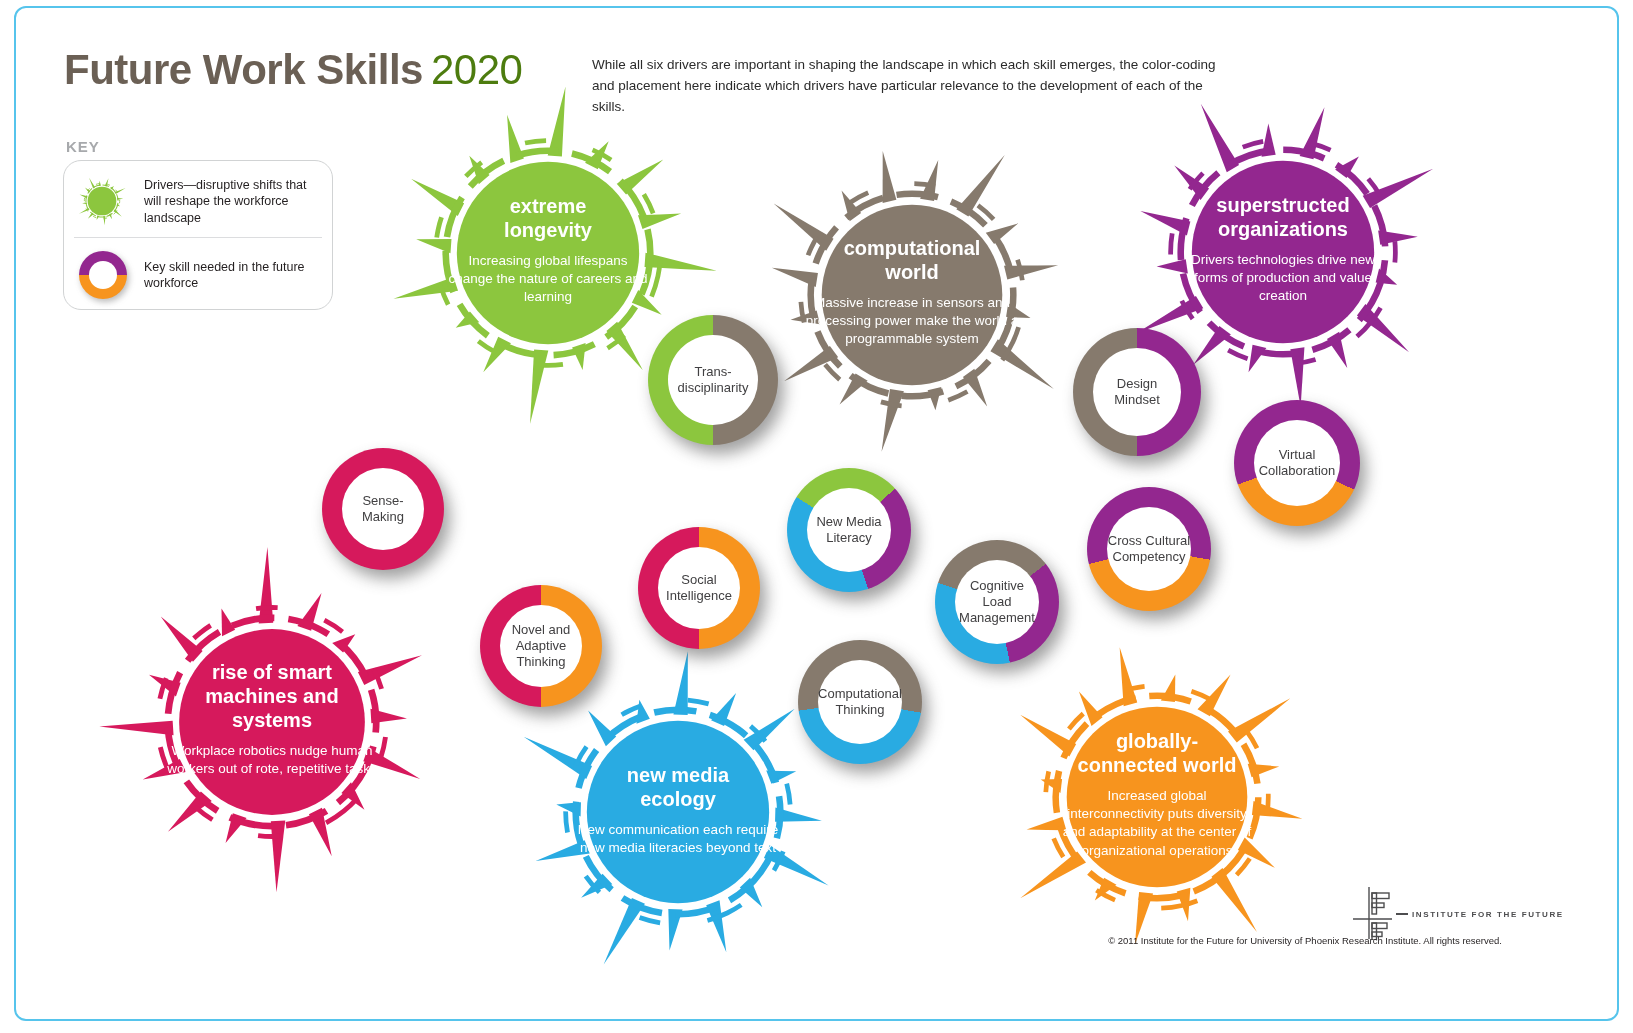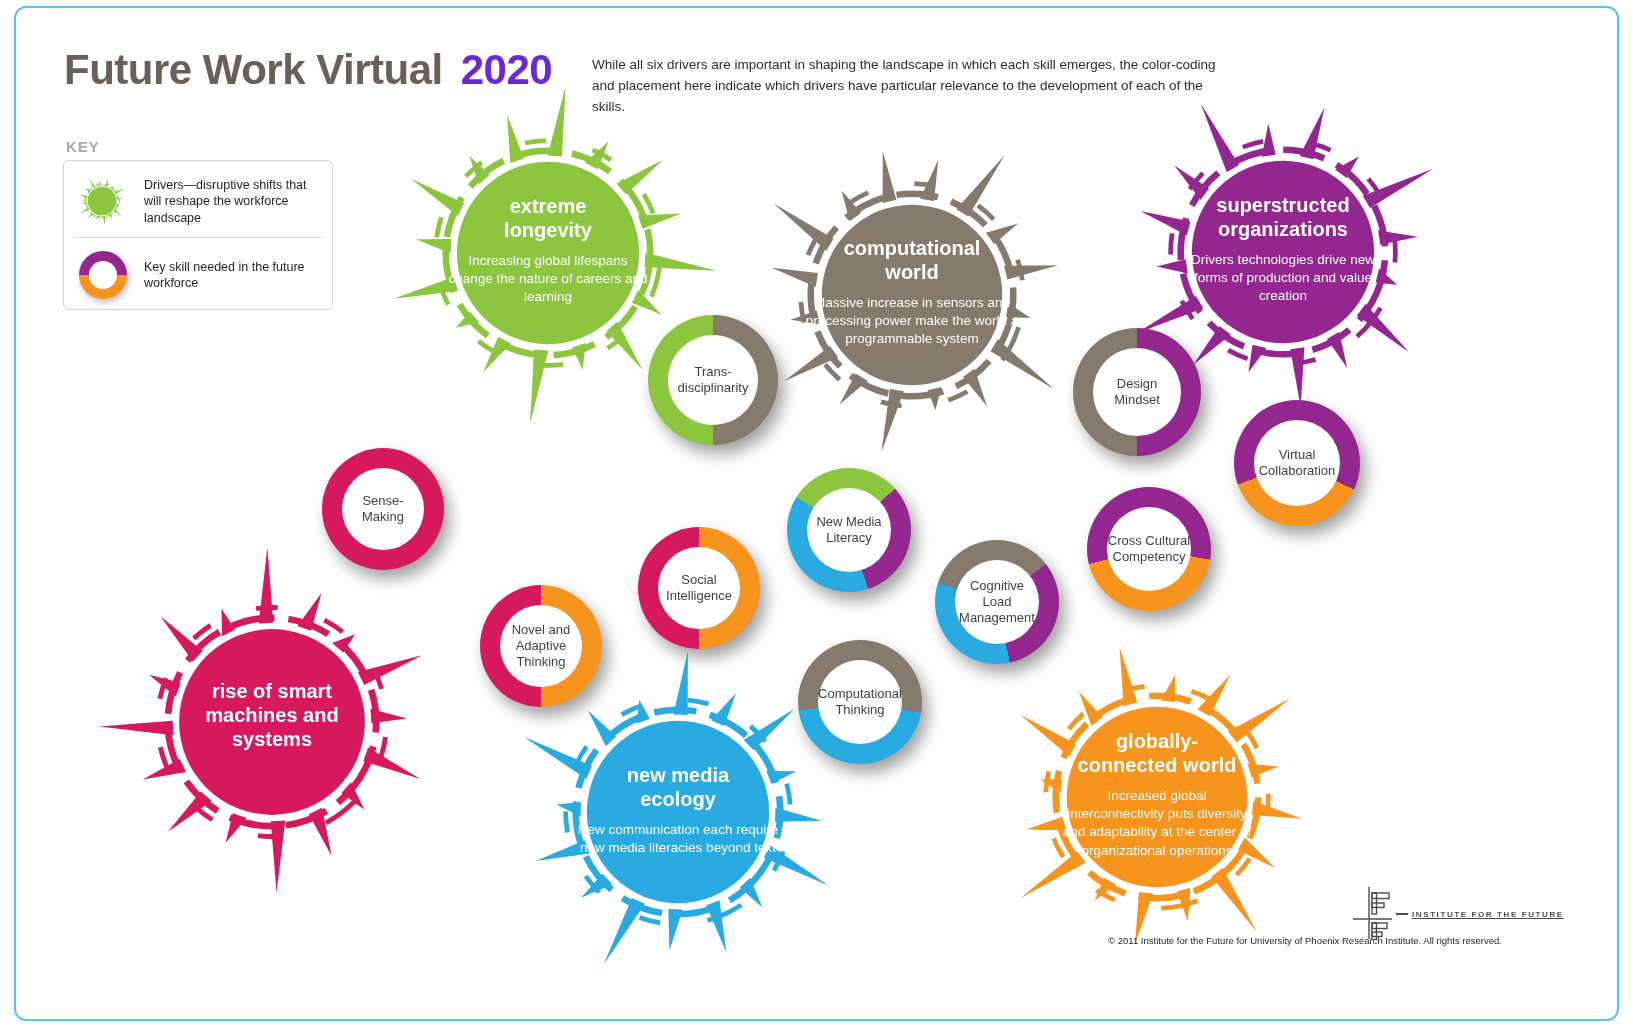--- a/index.html
+++ b/index.html
@@ -6,28 +6,28 @@
   body{
     width:1633px;height:1033px;position:relative;background:#ffffff;
     font-family:"Liberation Sans",sans-serif;overflow:hidden;
     -webkit-font-smoothing:antialiased;
   }
   .frame{position:absolute;left:14px;right:14px;top:6px;bottom:12px;
     border:2px solid #56c4ec;border-radius:12px;pointer-events:none;}
   
   .title{position:absolute;left:64px;top:46px;font-size:42px;font-weight:bold;
     color:#6b6055;letter-spacing:-0.5px;}
-  .title .year{color:#6d28d9;font-weight:bold;margin-left:18px;}
+  .title .year{color:#4d7c0f;font-weight:normal;margin-left:8px;}
   .subtitle{position:absolute;left:592px;top:55px;width:625px;font-size:13.5px;
     color:#2b2b2b;line-height:1.55;}
   
   .key-heading{position:absolute;left:66px;top:138px;font-size:15px;font-weight:bold;
     color:#a7a9ac;letter-spacing:1px;}
   .key-box{position:absolute;left:63px;top:160px;width:268px;height:148px;
-    border:1px solid #d1d3d4;border-radius:6px;background:#fff;}
+    border:1px solid #d1d3d4;border-radius:18px;background:#fff;}
   .key-icon-burst{position:absolute;left:8px;top:10px;width:60px;height:60px;}
   .key-text-1{position:absolute;left:80px;top:16px;width:180px;font-size:12.5px;
     color:#231f20;line-height:1.3;}
   .key-divider{position:absolute;left:10px;right:10px;top:76px;height:1px;background:#dcdddf;}
   .key-ring{position:absolute;left:15px;top:90px;width:48px;height:48px;border-radius:50%;
     background:conic-gradient(from 0deg,#93278f 0deg 90deg,#f7941e 90deg 270deg,#93278f 270deg 360deg);
     filter:drop-shadow(2px 3px 3px rgba(60,60,60,.35));}
   .key-ring-inner{position:absolute;inset:10px;border-radius:50%;background:#fff;}
   .key-text-2{position:absolute;left:80px;top:98px;width:180px;font-size:12.5px;
     color:#231f20;line-height:1.3;}
@@ -41,30 +41,30 @@
   
   .skill{position:absolute;}
   .skill-ring{position:relative;width:100%;height:100%;border-radius:50%;
     filter:drop-shadow(6px 9px 8px rgba(45,45,45,.45));}
   .skill-inner{position:absolute;inset:20px;border-radius:50%;background:#ffffff;
     display:flex;align-items:center;justify-content:center;text-align:center;}
   .skill-label{font-size:13px;color:#414042;line-height:1.25;width:104px;}
   
   .logo{position:absolute;left:1352px;top:886px;width:50px;height:54px;}
   .logo-text{position:absolute;left:1412px;top:910px;font-size:8px;font-weight:bold;
-    letter-spacing:1.6px;color:#4d4d4f;text-decoration:underline;}
+    letter-spacing:1.6px;color:#4d4d4f;}
   .logo-dash{position:absolute;left:1396px;top:913px;width:12px;height:1.5px;background:#4d4d4f;}
   .copyright{position:absolute;right:131px;top:935px;font-size:9.5px;color:#231f20;}
 </style>
 </head>
 <body>
 
 <div class="frame"></div>
 
-<div class="title"><span>Future Work Virtual</span><span class="year">2020</span></div>
+<div class="title"><span>Future Work Skills</span><span class="year">2020</span></div>
 <div class="subtitle">While all six drivers are important in shaping the landscape in which each skill emerges, the color-coding and placement here indicate which drivers have particular relevance to the development of each of the skills.</div>
 
 <div class="key-heading">KEY</div>
 <div class="key-box">
   <svg class="key-icon-burst burst" viewBox="-180 -180 360 360">
       <path d="M90.65752666048108,15.659273923274995 Q99.1594183027864,23.26532888738945 107.66130994509173,30.87138385150391 Q97.52936934267987,29.803098177314652 87.39742874026803,28.734812503125394 Z" fill="#8CC63E"></path>
       <path d="M77.76408865641078,49.16041614386401 Q98.36026424898884,71.8913204563911 118.95643984156692,94.62222476891817 Q94.35239938587546,77.30763896065713 69.748358930184,59.99305315239608 Z" fill="#8CC63E"></path>
       <path d="M53.03177308762099,75.17733064683182 Q56.81648780920656,92.25239701962815 60.601202530792136,109.32746339242446 Q51.040968137109886,95.72267934501 41.480733743427635,82.11789529759554 Z" fill="#8CC63E"></path>
       <path d="M20.225850800461053,89.7491780430188 Q18.433361612171662,117.90212041373857 16.64087242388227,146.05506278445836 Q11.769457645952201,118.8980475343845 6.898042868022133,91.74103228431065 Z" fill="#8CC63E"></path>
       <path d="M-15.65927392327497,90.6575266604811 Q-24.092240954840427,102.04320339060136 -32.52520798640589,113.42888012072163 Q-30.63001024476564,100.41315443049484 -28.73481250312539,87.39742874026804 Z" fill="#8CC63E"></path>
@@ -192,20 +192,21 @@
       <path d="M25.381090508500122,-96.06357189173909 Q37.46093792682117,-112.56086502535615 49.54078534514221,-129.0581581589732 Q44.34142674104953,-110.19172273368666 39.14206813695686,-91.3252873084001 Z" fill="#D6195C"></path>
       <path d="M60.211007450401056,-79.03824505774244 Q71.73718846315876,-83.38976448769439 83.26336947591645,-87.74128391764634 Q77.18729974835982,-78.56791333903556 71.11123002080319,-69.39454276042476 Z" fill="#D6195C"></path>
       <path d="M85.87434432212012,-49.9800618971801 Q117.92098332436476,-58.37497461225172 149.9676223266094,-66.76988732732335 Q121.11098704274846,-51.83449773379736 92.25435175888755,-36.89910814027138 Z" fill="#D6195C"></path>
       <path d="M98.46409072366613,-13.312867383161487 Q116.70891479768318,-8.423377702362208 134.95373887170024,-3.5338880215629285 Q117.15316180058137,-1.1600034092864346 99.3525847294625,1.213881202990059 Z" fill="#D6195C"></path>
       <circle cx="0" cy="0" r="92.88" fill="#D6195C"></circle>
       <circle cx="0" cy="0" r="104.22" fill="none" stroke="#D6195C" stroke-width="6.696" stroke-dasharray="43.2 14.040000000000001" transform="rotate(27)"></circle>
       <circle cx="0" cy="0" r="114.48" fill="none" stroke="#D6195C" stroke-width="4.859999999999999" stroke-dasharray="21.6 48.6" transform="rotate(51)"></circle>
     </svg>
   <div class="driver-text" style="width:240px">
     <div class="driver-title" style="max-width:150px">rise of smart machines and systems</div>
+    <div class="driver-desc" style="max-width:240px">Workplace robotics nudge human workers out of rote, repetitive tasks</div>
   </div>
 </div>
 
 <div class="driver" style="left:498px;top:632px">
   <svg class="burst" viewBox="-180 -180 360 360">
       <path d="M91.75469258841608,33.03372198232082 Q121.14235973130029,53.22606082327776 150.5300268741845,73.4183996642347 Q118.23736975978127,59.75077512713243 85.94471264537805,46.08315059003015 Z" fill="#29ABE2"></path>
       <path d="M72.12882438231402,65.6321803174731 Q78.20704725767791,80.44967400091707 84.2852701330418,95.26716768436106 Q73.02628641584025,85.36603246844497 61.7673026986387,75.46489725252889 Z" fill="#29ABE2"></path>
       <path d="M41.521996513425904,88.23873415648623 Q44.91815531743398,114.27684538771241 48.31431412144205,140.3149566189386 Q38.25034747973346,116.8363770091329 28.186380838024874,93.35779739932721 Z" fill="#29ABE2"></path>
       <path d="M4.593821073204355,97.41174060629133 Q-1.941689563302945,118.00636935757589 -8.477200199810245,138.60099810886047 Q-9.08143109740497,117.81940864573963 -9.685661994999696,97.03781918261879 Z" fill="#29ABE2"></path>
       <path d="M-33.03372198232082,91.75469258841608 Q-53.690734238874185,122.0950814203774 -74.34774649542756,152.43547025233872 Q-60.21544854272885,119.1900914488584 -46.083150590030144,85.94471264537806 Z" fill="#29ABE2"></path>

